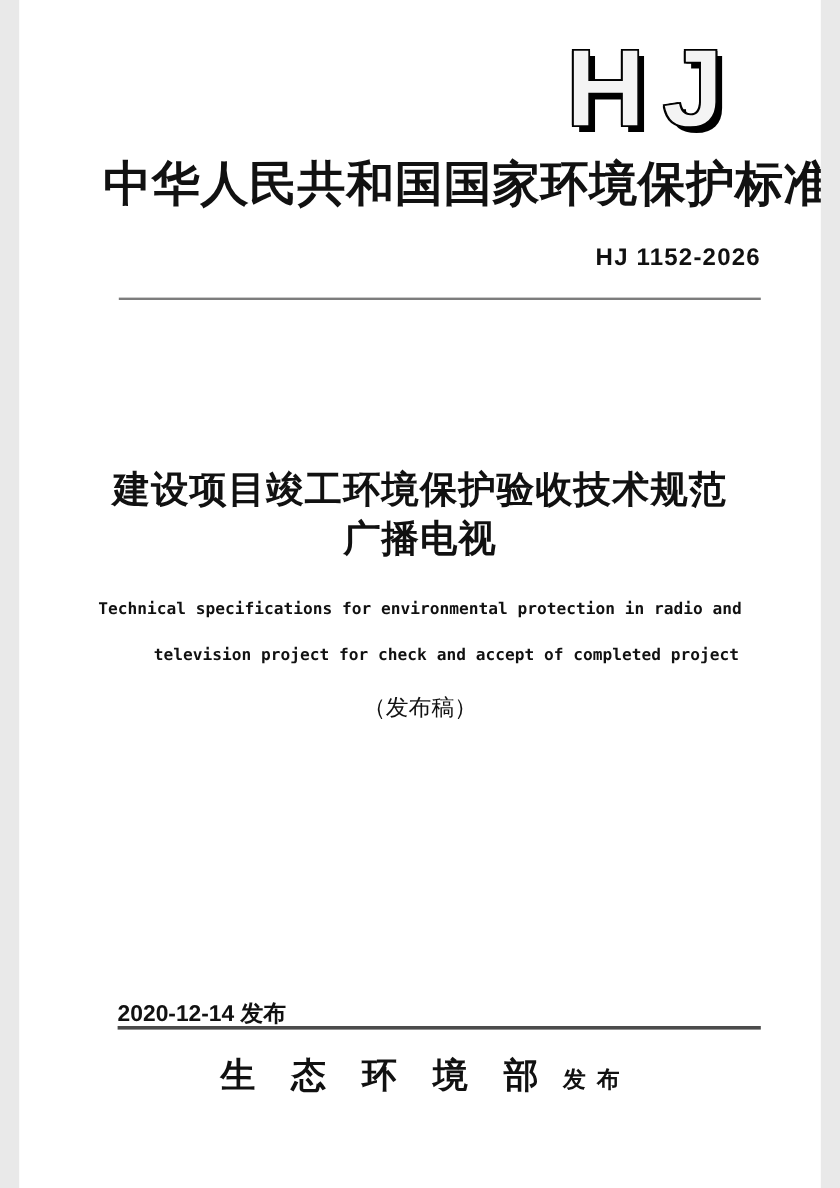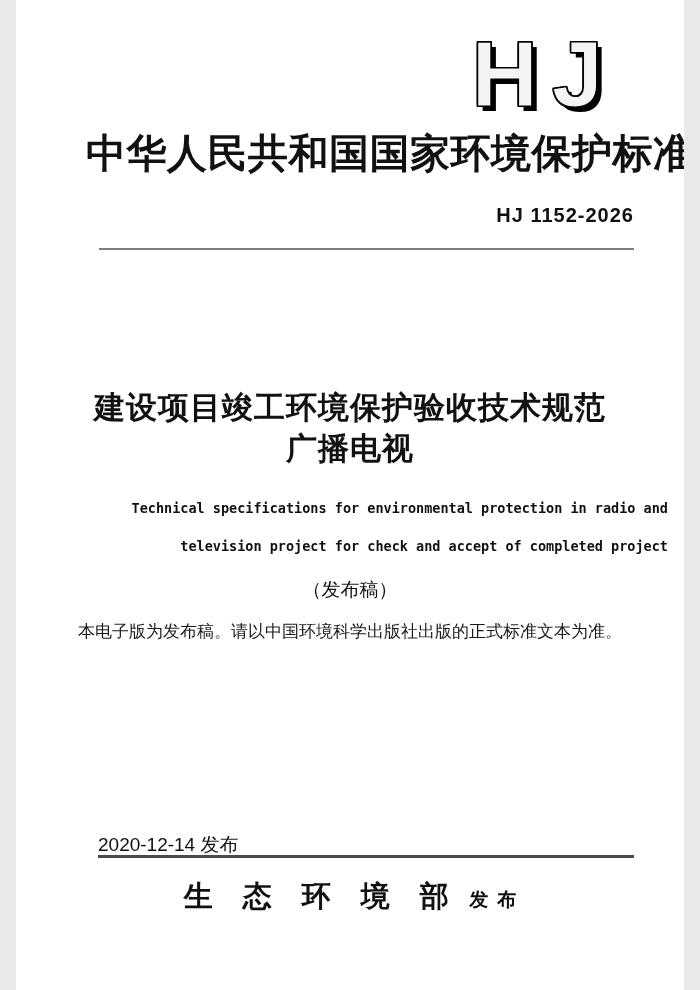--- a/index.html
+++ b/index.html
@@ -55,22 +55,22 @@
     position:absolute; left:0; right:0;
     text-align:center;
     font-family:"Liberation Sans", sans-serif;
     font-weight:bold; font-size:31px; line-height:34px;
     letter-spacing:1px; white-space:nowrap;
   }
   .cn-title-1 { top:391px; }
   .cn-title-2 { top:432px; }
 
   .en-title {
-    position:absolute; left:0; right:16px;
-    text-align:right;
+    position:absolute; left:0; right:0;
+    text-align:center;
     font-family:"DejaVu Sans Mono", monospace;
     font-weight:600; font-size:13.5px; line-height:18px;
     white-space:nowrap;
   }
   .en-title-1 { top:499px; }
   .en-title-2 { top:537px;padding-left:44px; }
 
   .edition {
     position:absolute; top:577px; left:0; right:0;
     text-align:center;
@@ -83,21 +83,21 @@
     font-family:"Liberation Serif", serif;
     font-size:17px; color:#1a1a1a;
     white-space:nowrap;
   }
 
   
   .dates-row {
     position:absolute; top:832px; left:82px; right:50px;
     display:flex; justify-content:space-between; align-items:flex-end;
     font-family:"Liberation Sans", sans-serif;
-    font-weight:normal; font-size:19px;
+    font-weight:bold; font-size:19px;
   }
   .rule-bottom {
     position:absolute; top:855px; left:82px; right:50px;
     height:2.5px; background:#4b4b4b;
   }
   .publisher {
     position:absolute; top:877px; left:0; right:0;
     text-align:center; white-space:nowrap;
   }
   .ministry {
@@ -128,21 +128,20 @@
   <div class="rule-top"></div>
 
   <div class="cn-title cn-title-1">建设项目竣工环境保护验收技术规范</div>
   <div class="cn-title cn-title-2">广播电视</div>
 
   <div class="en-title en-title-1">Technical specifications for environmental protection in radio and</div>
   <div class="en-title en-title-2">television project for check and accept of completed project</div>
 
   <div class="edition">（发布稿）</div>
 
-  <div class="disclaimer">本电子版为发布稿。请以中国环境科学出版社出版的正式标准文本为准。</div>
 
   <div class="dates-row">
     <span>2020-12-14 发布</span>
   </div>
 
   <div class="rule-bottom"></div>
 
   <div class="publisher">
     <span class="ministry">生态环境部</span>
     <span class="publish-label">发布</span>

